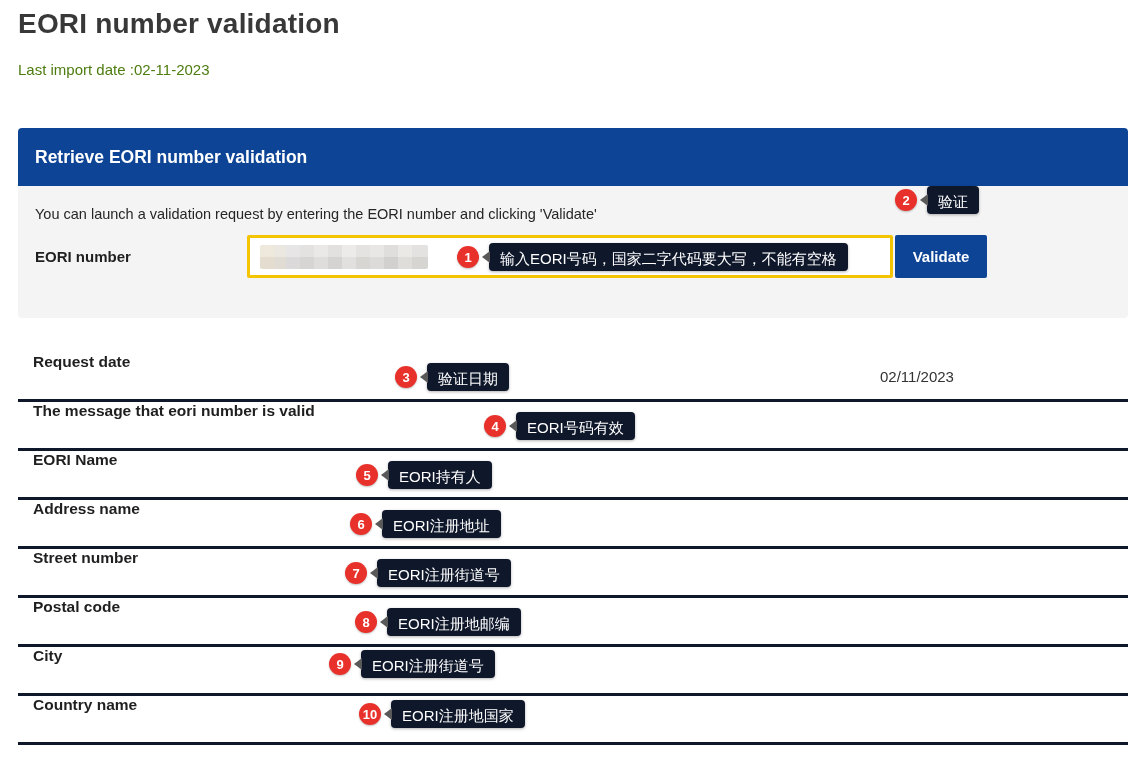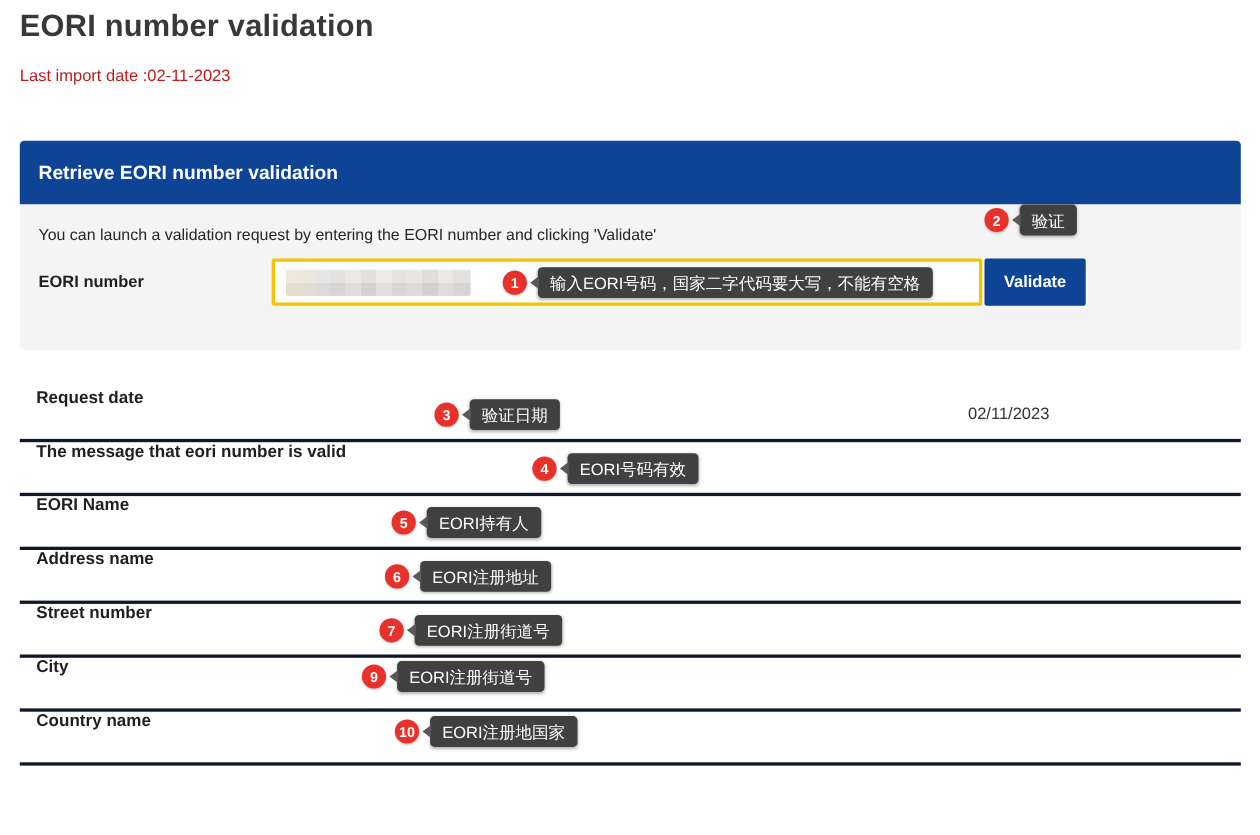--- a/index.html
+++ b/index.html
@@ -6,21 +6,21 @@
   html, body { width: 1145px; height: 759px; overflow: hidden; background: #ffffff; }
   body { font-family: "Liberation Sans", "DejaVu Sans", sans-serif; color: #212121; position: relative; }
 
   
   .page-title {
     position: absolute; left: 18px; top: 8px;
     font-size: 28px; font-weight: 700; color: #383838; letter-spacing: .2px;
   }
   .last-import {
     position: absolute; left: 18px; top: 61px;
-    font-size: 15px; color: #b91c1c;
+    font-size: 15px; color: #4d7c0f;
   }
 
   
   .panel {
     position: absolute; left: 18px; top: 128px; width: 1110px; height: 177px;
     border-radius: 4px;
   }
   .panel-header {
     height: 58px; background: #0d4496; border-radius: 4px 4px 0 0;
     display: flex; align-items: center; padding-left: 17px;
@@ -56,21 +56,21 @@
 
   
   .anno { position: absolute; display: flex; align-items: center; height: 32px; pointer-events: none; }
   .badge {
     flex: 0 0 auto; min-width: 22px; height: 22px; border-radius: 11px;
     background: #e8312a; color: #ffffff; font-size: 13px; font-weight: 700;
     display: flex; align-items: center; justify-content: center; padding: 0 2px;
     box-shadow: 0 1px 2px rgba(0,0,0,.25);
   }
   .tip {
-    position: relative; margin-left: 10px; background: #404040; color: #ffffff;
+    position: relative; margin-left: 10px; background: #0f172a; color: #ffffff;
     font-size: 15px; line-height: 32px; height: 28px; padding: 0 11px;
     border-radius: 4px; white-space: nowrap; box-shadow: 0 1px 3px rgba(0,0,0,.3);
   }
   .tip::before {
     content: ""; position: absolute; left: -7px; top: 50%; margin-top: -6px;
     border-top: 6px solid transparent; border-bottom: 6px solid transparent;
     border-right: 8px solid #595959;
   }
 
   
@@ -155,20 +155,28 @@
 
   <div class="row">
     <div class="row-label">Street number</div>
     <span class="anno" style="left:327px; top:8px;">
       <span class="badge">7</span>
       <span class="tip">EORI注册街道号</span>
     </span>
     <div class="row-value"></div>
   </div>
 
+  <div class="row">
+    <div class="row-label">Postal code</div>
+    <span class="anno" style="left:337px; top:8px;">
+      <span class="badge">8</span>
+      <span class="tip">EORI注册地邮编</span>
+    </span>
+    <div class="row-value"></div>
+  </div>
 
   <div class="row">
     <div class="row-label">City</div>
     <span class="anno" style="left:311px; top:1px;">
       <span class="badge">9</span>
       <span class="tip">EORI注册街道号</span>
     </span>
     <div class="row-value"></div>
   </div>
 

